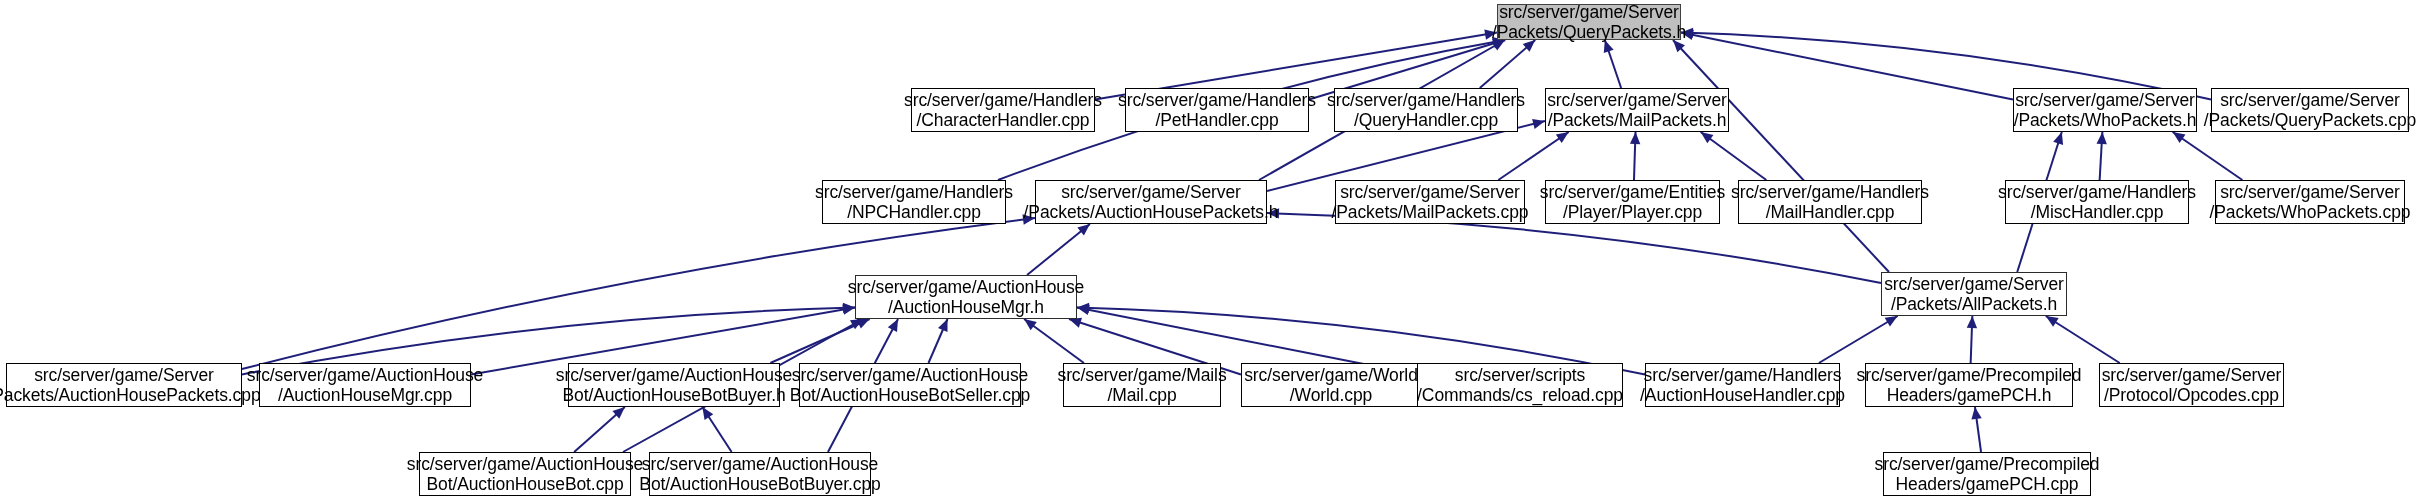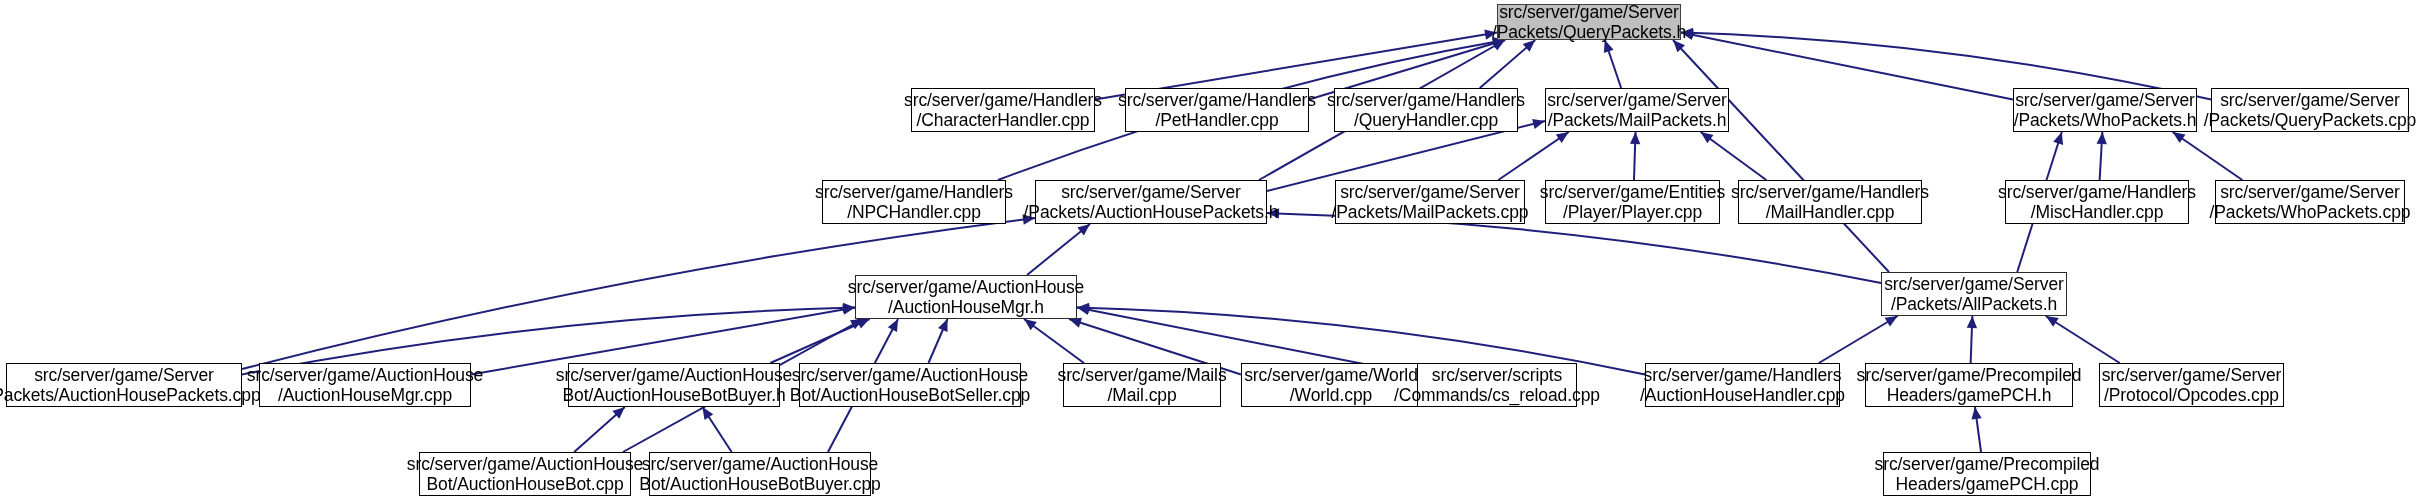--- a/index.html
+++ b/index.html
@@ -170,21 +170,21 @@
       <div class="gnode" style="left: 259px; top: 363px; width: 212px; height: 44px;">src/server/game/AuctionHouse
 /AuctionHouseMgr.cpp</div>
       <div class="gnode" style="left: 568px; top: 363px; width: 212px; height: 44px;">src/server/game/AuctionHouse
 Bot/AuctionHouseBotBuyer.h</div>
       <div class="gnode" style="left: 799px; top: 363px; width: 222px; height: 44px;">src/server/game/AuctionHouse
 Bot/AuctionHouseBotSeller.cpp</div>
       <div class="gnode" style="left: 1063px; top: 363px; width: 158px; height: 44px;">src/server/game/Mails
 /Mail.cpp</div>
       <div class="gnode" style="left: 1241px; top: 363px; width: 180px; height: 44px;">src/server/game/World
 /World.cpp</div>
-      <div class="gnode" style="left: 1417px; top: 363px; width: 160px; height: 44px;">src/server/scripts
+      <div class="gnode" style="left: 1417px; top: 363px; width: 206px; height: 44px;">src/server/scripts
 /Commands/cs_reload.cpp</div>
       <div class="gnode" style="left: 1645px; top: 363px; width: 195px; height: 44px;">src/server/game/Handlers
 /AuctionHouseHandler.cpp</div>
       <div class="gnode" style="left: 1865px; top: 363px; width: 208px; height: 44px;">src/server/game/Precompiled
 Headers/gamePCH.h</div>
       <div class="gnode" style="left: 2099px; top: 363px; width: 185px; height: 44px;">src/server/game/Server
 /Protocol/Opcodes.cpp</div>
       <div class="gnode" style="left: 419px; top: 452px; width: 212px; height: 44px;">src/server/game/AuctionHouse
 Bot/AuctionHouseBot.cpp</div>
       <div class="gnode" style="left: 649px; top: 452px; width: 222px; height: 44px;">src/server/game/AuctionHouse

